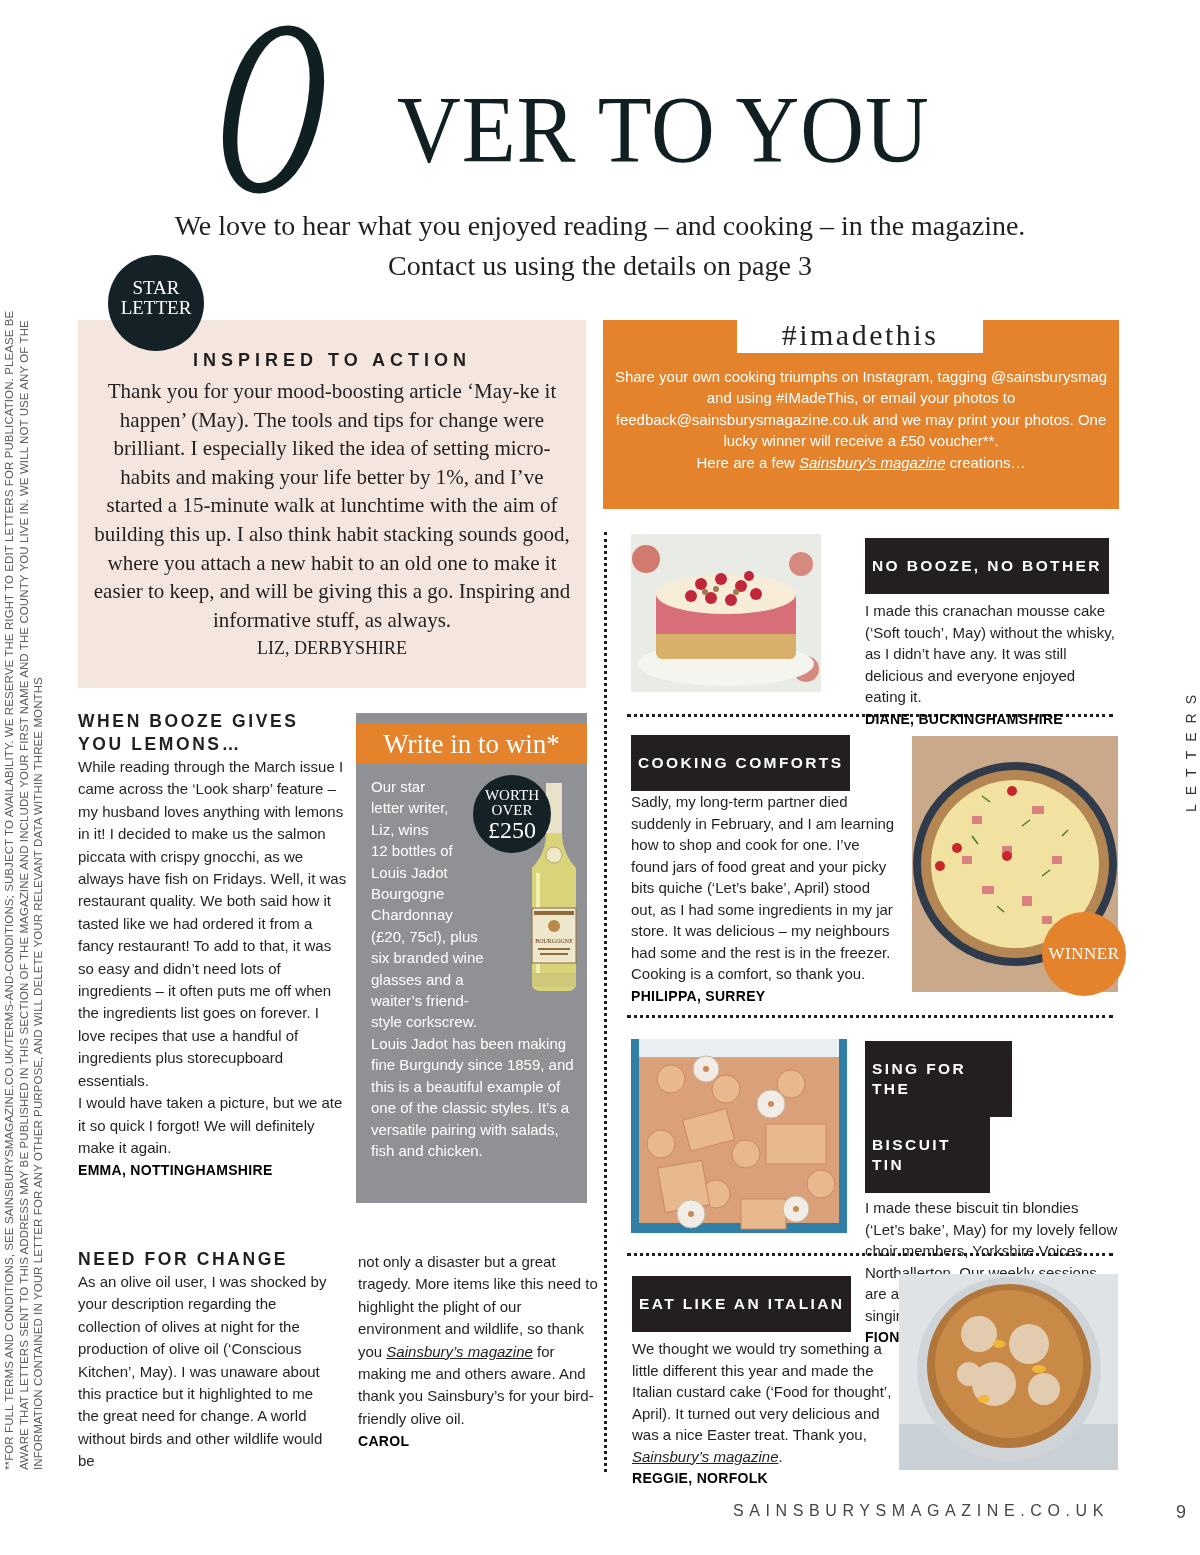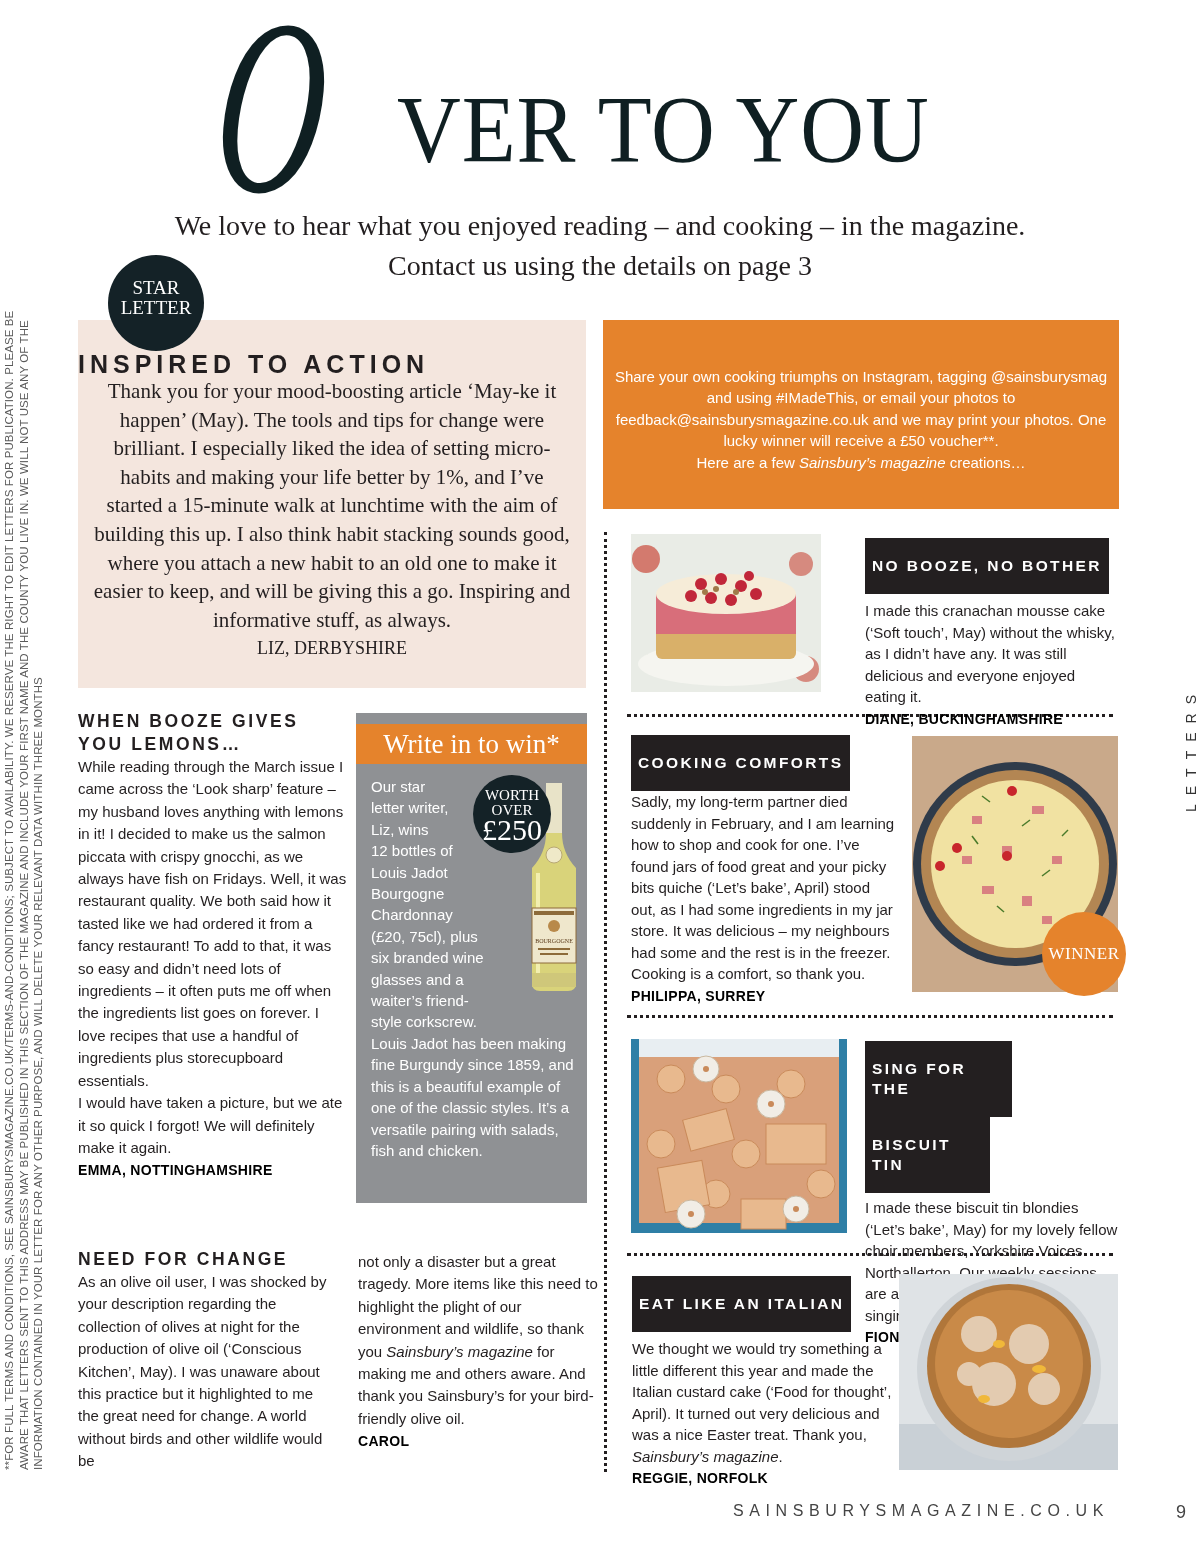--- a/index.html
+++ b/index.html
@@ -15,61 +15,61 @@
   .intro.l1 { top: 210px; }
   .intro.l2 { top: 250px; }
 
   
   .side-legal { position: absolute; left: 2px; top: 1470px; width: 1180px; height: 48px; transform: rotate(-90deg); transform-origin: left top; font-size: 11.5px; line-height: 14.5px; color: #5a5a5a; letter-spacing: 0.1px; text-transform: uppercase; }
   .side-letters { position: absolute; left: 1183px; top: 812px; transform: rotate(-90deg); transform-origin: left top; font-size: 14px; letter-spacing: 9px; color: #333; }
 
   
   .star-box { position: absolute; left: 78px; top: 320px; width: 508px; height: 368px; background: #f4e6de; }
   .star-badge { position: absolute; left: 108px; top: 255px; width: 96px; height: 96px; border-radius: 50%; background: #142227; color: #fff; text-align: center; font-family: "Liberation Serif", serif; font-size: 19px; line-height: 20px; padding-top: 23px; z-index: 2; }
-  .star-heading { position: absolute; left: 0; top: 30px; width: 100%; text-align: left; font-weight: bold; font-size: 25px; letter-spacing: 5px; color: #231f20; }
+  .star-heading { position: absolute; left: 0; top: 30px; width: 100%; text-align: center; font-weight: bold; font-size: 18px; letter-spacing: 5px; color: #231f20; }
   .star-body { position: absolute; left: 12px; top: 57px; width: 484px; text-align: center; font-family: "Liberation Serif", serif; font-size: 21px; line-height: 28.6px; color: #231f20; }
   .star-sign { position: absolute; left: 0; top: 318px; width: 100%; text-align: center; font-family: "Liberation Serif", serif; font-size: 18px; color: #231f20; }
 
   
   .letter-h { font-weight: bold; font-size: 17.5px; letter-spacing: 2.6px; line-height: 23px; color: #231f20; }
   .letter-p { font-size: 15px; line-height: 22.4px; color: #231f20; }
   .letter-sign { font-weight: bold; font-size: 14px; line-height: 22px; color: #000000; letter-spacing: 0.3px; }
 
   .lemons { position: absolute; left: 78px; top: 710px; width: 270px; }
   .change-a { position: absolute; left: 78px; top: 1248px; width: 260px; }
   .change-b { position: absolute; left: 358px; top: 1251px; width: 240px; }
 
   
   .win-box { position: absolute; left: 356px; top: 713px; width: 231px; height: 490px; background: #8f9194; }
   .win-head { position: absolute; left: 0; top: 11px; width: 231px; height: 40px; background: #e5832c; color: #fff; font-family: "Liberation Serif", serif; font-size: 27px; line-height: 40px; text-align: center; }
   .win-body { position: absolute; left: 15px; top: 63px; width: 205px; font-size: 15px; line-height: 21.4px; color: #fff; }
   .win-body .short { display: block; width: 110px; }
   .worth-badge { position: absolute; left: 117px; top: 62px; width: 78px; height: 78px; border-radius: 50%; background: #142227; color: #fff; text-align: center; font-family: "Liberation Serif", serif; font-size: 15px; line-height: 15px; padding-top: 13px; z-index: 3; }
-  .worth-badge .amt { font-size: 30px; line-height: 24px; display: block; }
+  .worth-badge .amt { font-size: 24px; line-height: 24px; display: block; }
   .bottle { position: absolute; left: 170px; top: 70px; width: 56px; height: 210px; z-index: 2; }
 
   
   .imade-box { position: absolute; left: 603px; top: 320px; width: 516px; height: 189px; background: #e5832c; }
   .imade-tag { position: absolute; left: 134px; top: 0; width: 246px; height: 33px; background: #fff; text-align: center; font-family: "Liberation Serif", serif; font-size: 30px; line-height: 30px; letter-spacing: 2.5px; color: #231f20; }
   .imade-body { position: absolute; left: 10px; top: 46px; width: 496px; text-align: center; color: #fff; font-size: 15px; line-height: 21.4px; }
 
   .vdots { position: absolute; left: 604px; top: 532px; height: 940px; border-left: 3px dotted #231f20; }
   .hdots { position: absolute; left: 627px; width: 486px; border-top: 3px dotted #231f20; }
 
   .tag { display: inline-block; background: #231f20; color: #fff; font-weight: bold; font-size: 15.5px; letter-spacing: 2.4px; line-height: 20px; padding: 18px 7px; }
   .photo { position: absolute; overflow: hidden; }
 
   .entry-text { position: absolute; }
   .entry-text .letter-p { font-size: 15px; line-height: 21.5px; }
 
   .winner-badge { position: absolute; right: -8px; bottom: -4px; width: 84px; height: 84px; border-radius: 50%; background: #e5832c; color: #fff; font-family: "Liberation Serif", serif; font-size: 17px; text-align: center; line-height: 84px; letter-spacing: 0.5px; }
 
   .footer-url { position: absolute; left: 733px; top: 1502px; font-size: 16px; letter-spacing: 5.6px; color: #444; }
   .footer-page { position: absolute; left: 1176px; top: 1502px; font-size: 18px; color: #444; }
-  i { font-style: italic; }
+  i { font-style: italic; text-decoration: underline; }
 </style>
 </head>
 <body>
 
 <div class="side-legal">**FOR FULL TERMS AND CONDITIONS, SEE SAINSBURYSMAGAZINE.CO.UK/TERMS-AND-CONDITIONS; SUBJECT TO AVAILABILITY. WE RESERVE THE RIGHT TO EDIT LETTERS FOR PUBLICATION. PLEASE BE AWARE THAT LETTERS SENT TO THIS ADDRESS MAY BE PUBLISHED IN THIS SECTION OF THE MAGAZINE AND INCLUDE YOUR FIRST NAME AND THE COUNTY YOU LIVE IN. WE WILL NOT USE ANY OF THE INFORMATION CONTAINED IN YOUR LETTER FOR ANY OTHER PURPOSE, AND WILL DELETE YOUR RELEVANT DATA WITHIN THREE MONTHS</div>
 <div class="side-letters">LETTERS</div>
 
 <div class="title">
   <span class="big-o">O</span>
   <span class="rest">VER TO YOU</span>
@@ -137,20 +137,21 @@
     <span class="short" style="width:160px">(£20, 75cl), plus</span>
     <span class="short" style="width:160px">six branded wine</span>
     <span class="short" style="width:160px">glasses and a</span>
     <span class="short" style="width:160px">waiter’s friend-</span>
     <span class="short" style="width:200px">style corkscrew.</span>
     <span>Louis Jadot has been making fine Burgundy since 1859, and this is a beautiful example of one of the classic styles. It’s a versatile pairing with salads, fish and chicken.</span>
   </div>
 </div>
 
 <div class="imade-box">
+  <div class="imade-tag">#imadethis</div>
   <div class="imade-body">
     <span>Share your own cooking triumphs on Instagram, tagging @sainsburysmag and using #IMadeThis, or email your photos to feedback@sainsburysmagazine.co.uk and we may print your photos. One lucky winner will receive a £50 voucher**.</span><br>
     <span>Here are a few </span><i>Sainsbury’s magazine</i><span> creations…</span>
   </div>
 </div>
 
 <div class="vdots"></div>
 <div class="hdots" style="top:714px"></div>
 <div class="hdots" style="top:1015px"></div>
 <div class="hdots" style="top:1253px"></div>

